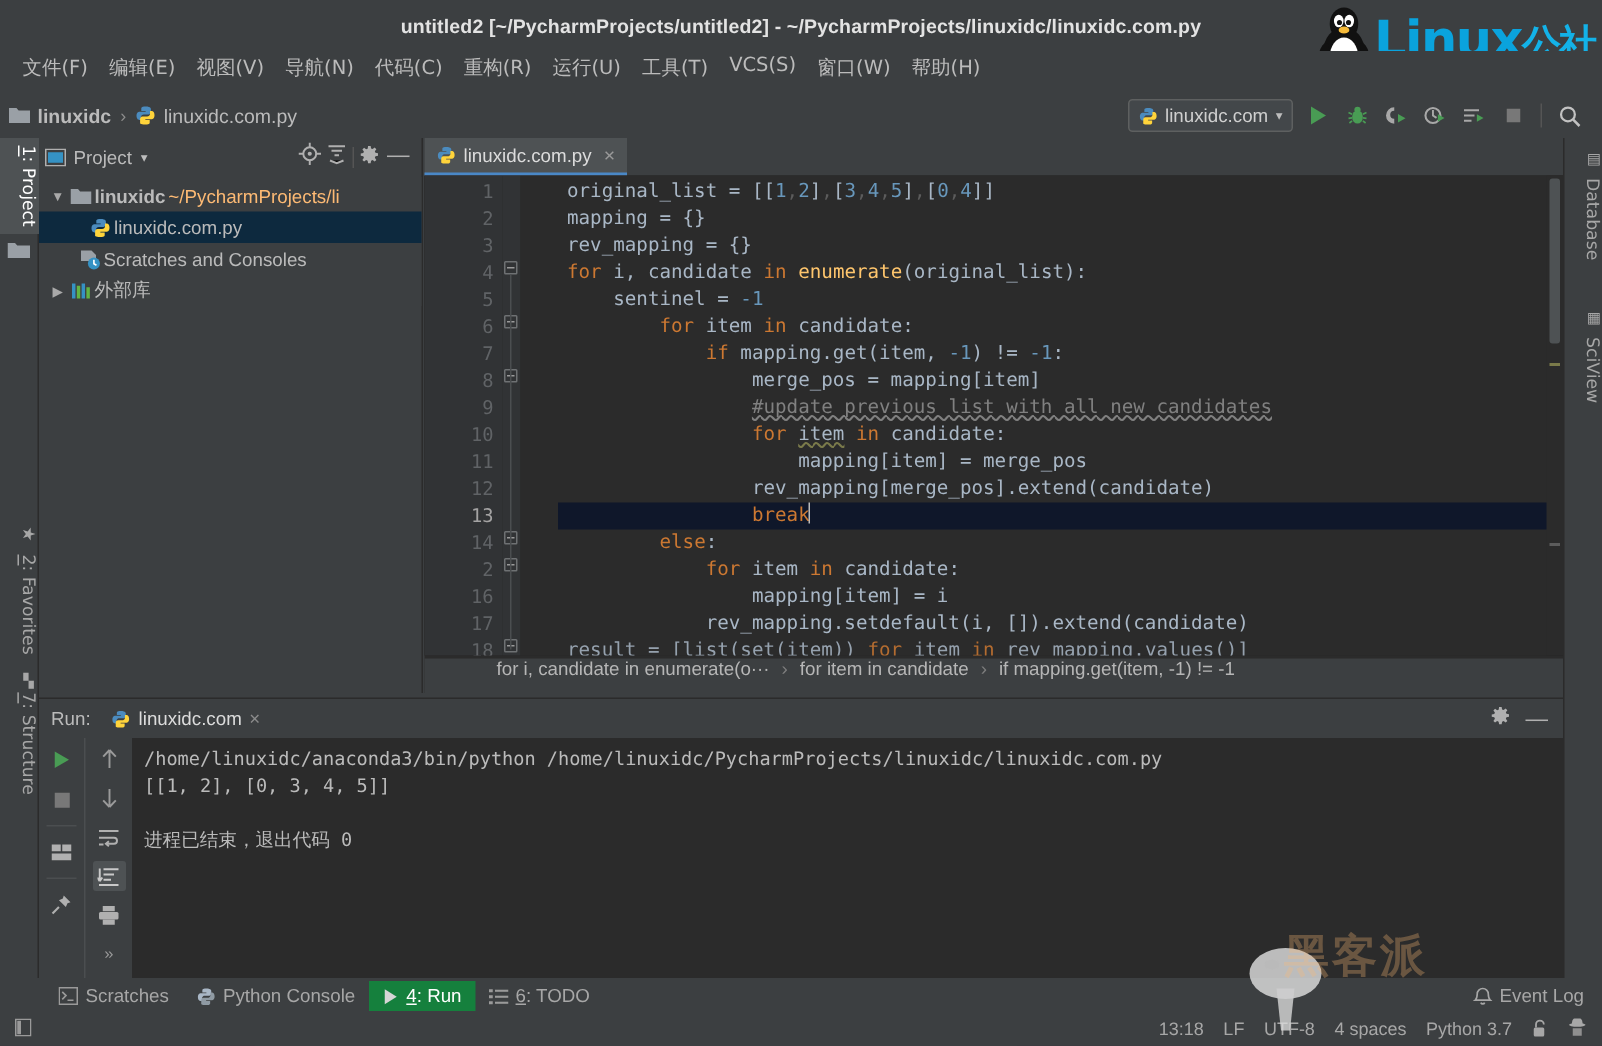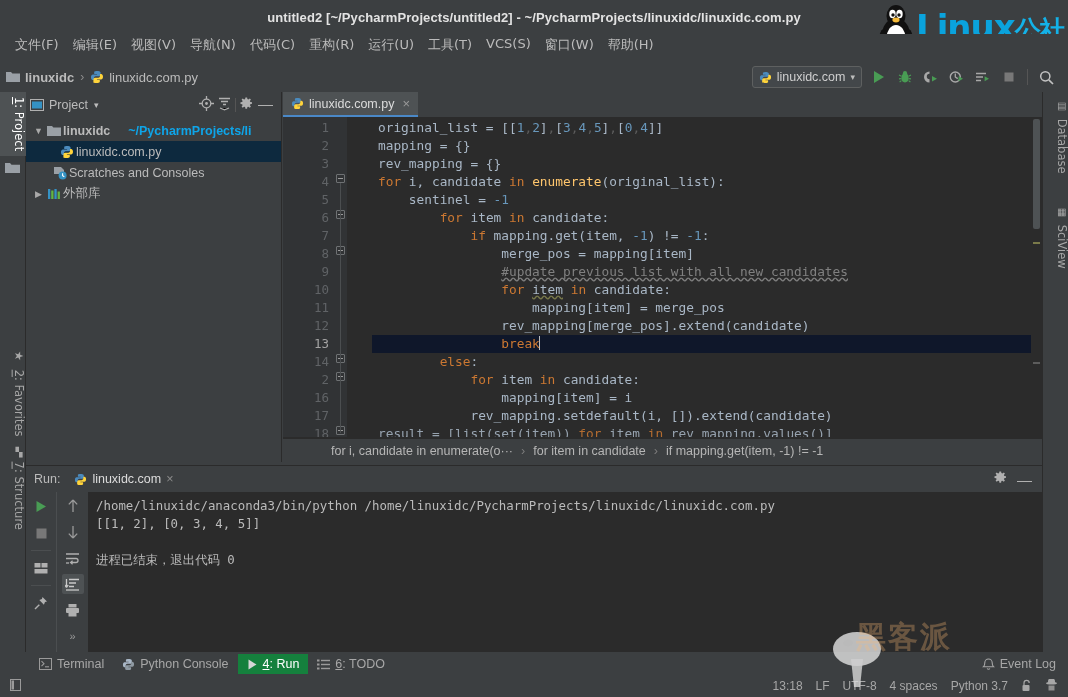--- a/index.html
+++ b/index.html
@@ -92,21 +92,21 @@
   .proj-head .acts { margin-left: auto; display: flex; align-items: center; gap: 3px; }
   .proj-tree { background: #3c3f41; padding-top: 2px; }
   .tnode {
     display: flex; align-items: center; height: 21px; padding-left: 6px;
     color: #bbbbbb; font-size: 12.5px; white-space: nowrap;
   }
   .tnode.sel { background: #0d293e; }
   .tnode .arrow { width: 13px; flex: none; color: #a9a9a9; font-size: 9px; text-align: center; }
   .tnode .ico { width: 18px; flex: none; display: flex; align-items: center; justify-content: center; }
   .tnode .nm { font-weight: bold; }
-  .tnode .path { color: #0ea5e9; margin-left: 18px; font-weight: bold; overflow: hidden; }
+  .tnode .path { color: #fdba74; margin-left: 2px; font-weight: normal; overflow: hidden; }
 
   
   .editor-area { position: absolute; left: 283px; top: 92px; width: 759px; height: 370px; background: #2b2b2b; }
   .tabbar { height: 25px; background: #3c3f41; display: flex; align-items: flex-end; }
   .etab {
     height: 25px; display: flex; align-items: center; gap: 5px; padding: 0 8px;
     background: #4e5254; color: #dcdcdc; font-size: 12.5px;
     border-bottom: 2px solid #4a88c7;
   }
   .etab .close { color: #9a9a9a; font-size: 13px; margin-left: 3px; }
@@ -136,21 +136,21 @@
     display: inline-block; width: 1px; height: 14px; background: #bbbbbb;
     vertical-align: -2px; margin-left: -1px;
   }
   .comma-dot { color: #5c5c5c; }
   .scroll-v {
     position: absolute; right: 0; top: 0; width: 11px; height: 320px; background: #2b2b2b;
   }
   .scroll-thumb { position: absolute; right: 2px; width: 7px; background: #4e5254; border-radius: 2px; }
   .breadcrumbs {
     position: absolute; left: 0; bottom: 0; width: 100%; height: 23px;
-    background: #3c3f41; display: flex; align-items: center; padding-left: 48px;
+    background: #3c3f41; display: flex; align-items: flex-start; padding-left: 48px;
     color: #b6b6b6; font-size: 12.5px; gap: 8px;
   }
   .breadcrumbs .sep { color: #7d7d7d; }
   .fold-mark {
     position: absolute; width: 9px; height: 9px; border: 1px solid #6e7173;
     border-radius: 1px; background: #313335;
   }
   .fold-mark::after {
     content: ""; position: absolute; left: 1px; top: 3px; width: 5px; height: 1px; background: #9a9a9a;
   }
@@ -613,21 +613,21 @@
     </div>
   </div>
 
   <div class="bottombar">
     <div class="btab">
       <svg width="13" height="12" viewBox="0 0 13 12">
         <rect x="0.5" y="0.5" width="12" height="11" fill="none" stroke="#9a9a9a"></rect>
         <path d="M2.5 3.2L5 5.7 2.5 8.2" stroke="#9a9a9a" stroke-width="1.1" fill="none"></path>
         <path d="M6 8.8h4" stroke="#9a9a9a" stroke-width="1.1"></path>
       </svg>
-      <span>Terminal</span>
+      <span>Scratches</span>
     </div>
     <div class="btab">
       <svg width="13" height="13" viewBox="0 0 14 14">
         <path d="M7 1c-3 0-2.8 1.2-2.8 1.2V4h2.9v.5H3.3S1 4.3 1 7.2s2 2.8 2 2.8h1v-1.7s-.1-2 1.9-2h2.9s1.8 0 1.8-1.8V2.8S10.9 1 7 1z" fill="#a9b7c6"></path>
         <path d="M7 13c3 0 2.8-1.2 2.8-1.2V10H6.9v-.5h3.8s2.3.2 2.3-2.7-2-2.8-2-2.8h-1v1.7s.1 2-1.9 2H5.2s-1.8 0-1.8 1.8v2.7S3.1 13 7 13z" fill="#8f9aa3"></path>
       </svg>
       <span>Python Console</span>
     </div>
     <div class="btab sel">
       <svg width="11" height="11" viewBox="0 0 11 11">

